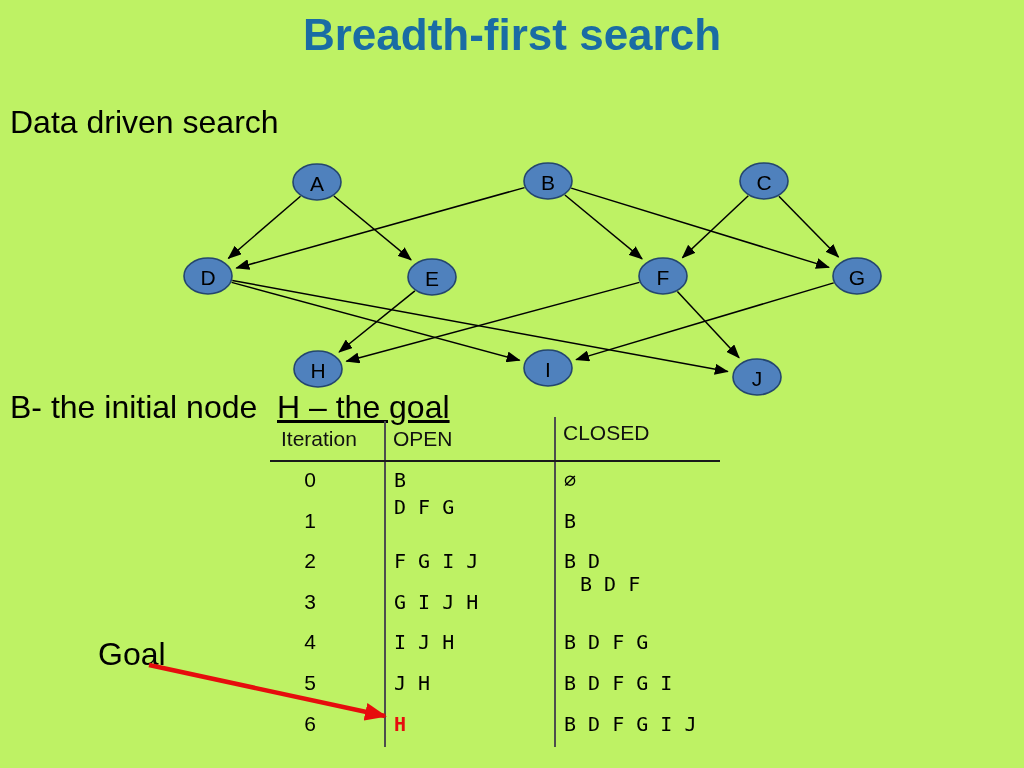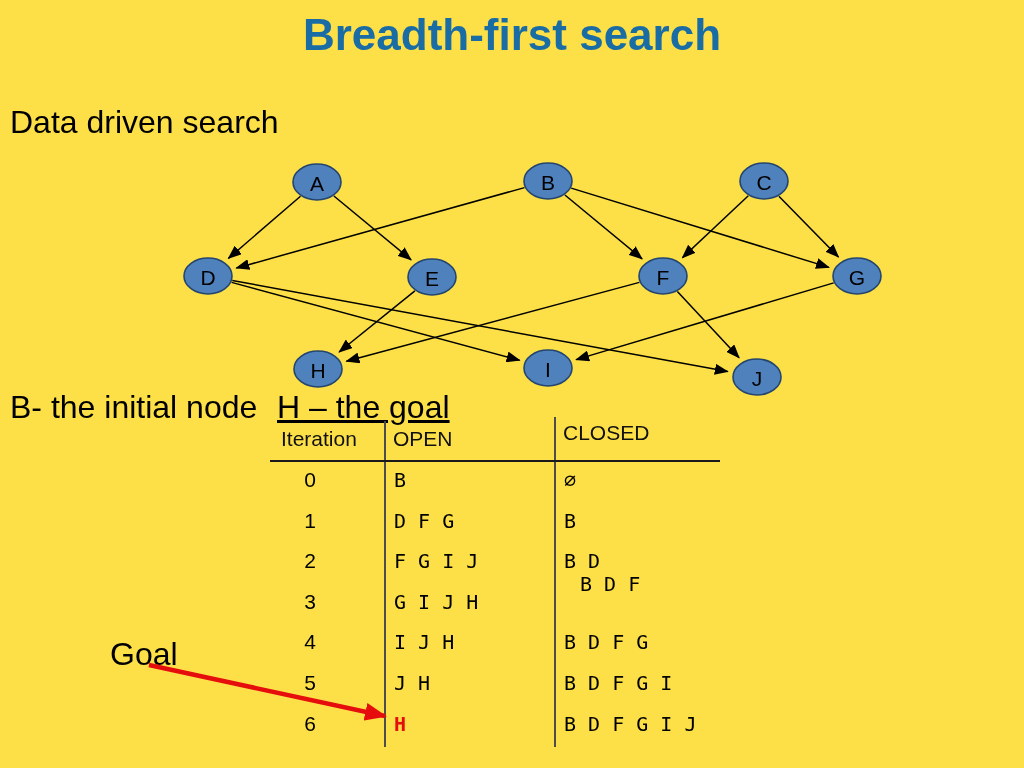--- a/index.html
+++ b/index.html
@@ -1,28 +1,28 @@
 <!DOCTYPE html>
 <html><head>
 <meta charset="utf-8">
 <style>
   html,body{margin:0;padding:0;background:#ffffff;}
   #slide{
-    position:relative;width:1024px;height:768px;background:#fde047;overflow:hidden;
+    position:relative;width:1024px;height:768px;background:#bef264;overflow:hidden;
     font-family:"Liberation Sans", sans-serif;
   }
   #title{
     position:absolute;top:8px;left:0;width:1024px;text-align:center;
     font-size:44px;line-height:54px;font-weight:bold;margin:0;
   }
   .plain-text{position:absolute;color:#000;font-size:32px;line-height:28px;white-space:pre;}
   #subtitle{left:10px;top:108px;}
   #initial-node-label{left:10px;top:393px;}
   #goal-node-label{left:277px;top:393px;text-decoration:underline;}
-  #goal-annotation-label{left:110px;top:640px;text-align:right;}
+  #goal-annotation-label{left:98px;top:640px;text-align:right;}
   #graph-layer{position:absolute;left:0;top:0;width:1024px;height:768px;pointer-events:none;z-index:5;}
   svg text{font-family:"Liberation Sans", sans-serif;}
   
   #table-layer{position:absolute;left:0;top:0;width:889px;height:768px;z-index:2;}
   .th{position:absolute;font-size:21px;color:#111;}
   #th-iteration{left:281px;top:427px;}
   #th-open{left:393px;top:427px;}
   #th-closed{left:563px;top:421px;}
   .vrule{position:absolute;width:2px;background:#4d4d4d;}
   #vrule-1{left:384px;top:421px;height:326px;}
@@ -51,21 +51,21 @@
     <div id="th-open" class="th">OPEN</div>
     <div id="th-closed" class="th">CLOSED</div>
     <div id="vrule-1" class="vrule" style="background: rgb(77, 77, 77);"></div>
     <div id="vrule-2" class="vrule" style="background: rgb(77, 77, 77);"></div>
     <div id="hrule"></div>
 
   <div class="cell it-cell" style="top: 468px;">0</div>
       <div class="cell open-cell" style="top: 468px;">B</div>
       <div class="cell closed-cell" style="top: 468px;">∅</div>
       <div class="cell it-cell" style="top: 509px;">1</div>
-      <div class="cell open-cell" style="top: 509px;">D F G</div>
+      <div class="cell open-cell" style="top: 495px;">D F G</div>
       <div class="cell closed-cell" style="top: 509px;">B</div>
       <div class="cell it-cell" style="top: 549px;">2</div>
       <div class="cell open-cell" style="top: 549px;">F G I J</div>
       <div class="cell closed-cell" style="top: 549px;">B D</div>
       <div class="cell it-cell" style="top: 590px;">3</div>
       <div class="cell open-cell" style="top: 590px;">G I J H</div>
       <div class="cell closed-cell" style="top: 572px; margin-left: 16px;">B D F</div>
       <div class="cell it-cell" style="top: 630px;">4</div>
       <div class="cell open-cell" style="top: 630px;">I J H</div>
       <div class="cell closed-cell" style="top: 630px;">B D F G</div>

